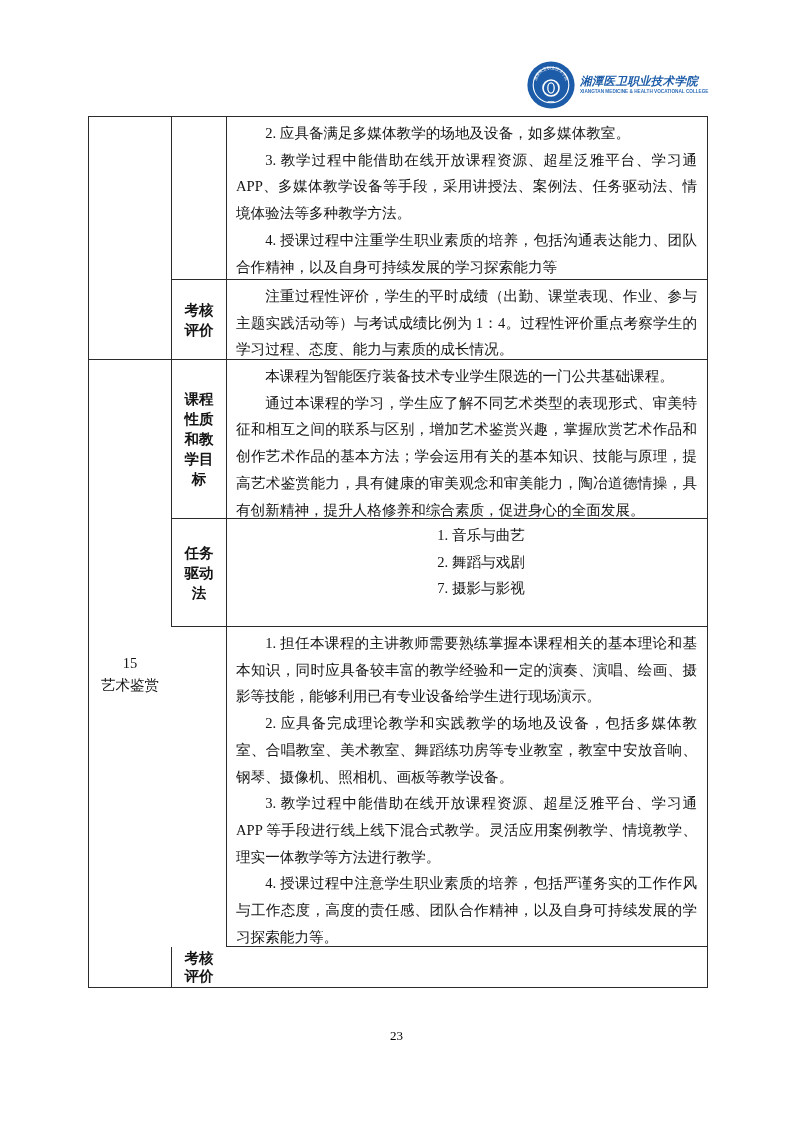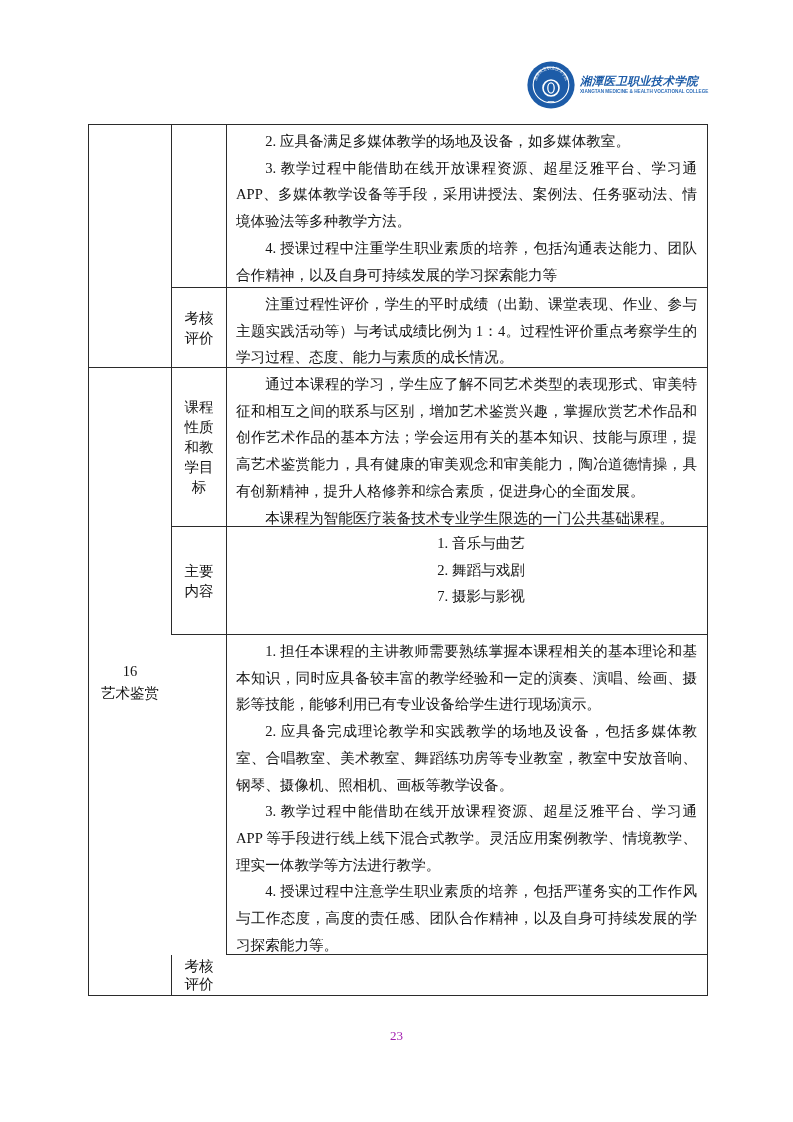--- a/index.html
+++ b/index.html
@@ -19,56 +19,56 @@
   }
   .brand-en-wrap{height:7px;overflow:visible;}
   .brand-en{
     font-family:"Liberation Sans","DejaVu Sans",sans-serif;
     font-size:8.5px;font-weight:bold;color:#2e6db8;white-space:nowrap;
     transform:scale(.55);transform-origin:0 0;line-height:9px;
   }
 
   
   .course-table{
-    position:absolute;left:88px;top:124px;width:620px;box-sizing:border-box;
+    position:absolute;left:88px;top:116px;width:620px;box-sizing:border-box;
     border:1px solid #2b2b2b;
   }
   .section{display:grid;grid-template-columns:82px 55px 1fr;}
   .section.s0{grid-template-rows:163px 79px;}
   .section.s1{grid-template-rows:159px 108px 320px 40px;}
   .section + .section{border-top:1px solid #2b2b2b;}
   .gr1{grid-row:1;} .gr2{grid-row:2;} .gr3{grid-row:3;} .gr4{grid-row:4;}
 
   .cell{box-sizing:border-box;}
   .course-cell{
     grid-column:1;display:flex;flex-direction:column;align-items:center;justify-content:center;
     font-size:14.5px;line-height:22px;text-align:center;
   }
   .s0 .course-cell{grid-row:1 / 3;}
   .s1 .course-cell{grid-row:1 / 5;}
 
   .label-cell{
     grid-column:2;border-left:1px solid #2b2b2b;
-    display:flex;align-items:center;justify-content:center;overflow:hidden;
+    display:flex;align-items:center;justify-content:center;overflow:hidden;font-weight:bold;
   }
   .label-cell span{display:inline-block;width:2em;font-size:14.5px;line-height:20px;text-align:center;}
   .label-cell.tight span{line-height:18px;}
 
   .content-cell{
     grid-column:3;border-left:1px solid #2b2b2b;
     padding:3px 10px 0 9px;font-size:14.6px;line-height:26.7px;text-align:justify;
   }
   .content-cell p{margin:0;text-indent:2em;}
   .content-cell.list p{text-align:center;}
   .bb{border-bottom:1px solid #2b2b2b;}
 
   
   .page-number{
     position:absolute;left:0;right:0;top:1028px;text-align:center;
-    font-size:13px;color:#a21caf;
+    font-size:13px;color:#000000;
   }
 </style>
 </head>
 <body>
 
 <div class="page">
 
   <div class="header">
     <svg class="seal" width="48" height="48" viewBox="0 0 48 48" aria-hidden="true">
       <circle cx="24" cy="24" r="23.6" fill="#1d5ca8"></circle>
@@ -109,34 +109,34 @@
       <div class="cell label-cell gr2">
         <span>考核评价</span>
       </div>
       <div class="cell content-cell gr2">
         <p>注重过程性评价，学生的平时成绩（出勤、课堂表现、作业、参与主题实践活动等）与考试成绩比例为 1：4。过程性评价重点考察学生的学习过程、态度、能力与素质的成长情况。</p>
       </div>
     </div>
 
     <div class="section s1">
       <div class="cell course-cell">
-        <div>16</div>
+        <div>15</div>
         <div>艺术鉴赏</div>
       </div>
 
       <div class="cell label-cell gr1 bb">
         <span>课程性质和教学目标</span>
       </div>
       <div class="cell content-cell gr1 bb">
+        <p>本课程为智能医疗装备技术专业学生限选的一门公共基础课程。</p>
         <p>通过本课程的学习，学生应了解不同艺术类型的表现形式、审美特征和相互之间的联系与区别，增加艺术鉴赏兴趣，掌握欣赏艺术作品和创作艺术作品的基本方法；学会运用有关的基本知识、技能与原理，提高艺术鉴赏能力，具有健康的审美观念和审美能力，陶冶道德情操，具有创新精神，提升人格修养和综合素质，促进身心的全面发展。</p>
-        <p>本课程为智能医疗装备技术专业学生限选的一门公共基础课程。</p>
       </div>
 
       <div class="cell label-cell gr2 bb">
-        <span>主要内容</span>
+        <span>任务驱动法</span>
       </div>
       <div class="cell content-cell list gr2 bb">
         <p>1. 音乐与曲艺</p>
         <p>2. 舞蹈与戏剧</p>
         <p>7. 摄影与影视</p>
       </div>
 
       <div class="cell content-cell gr3 bb">
         <p>1. 担任本课程的主讲教师需要熟练掌握本课程相关的基本理论和基本知识，同时应具备较丰富的教学经验和一定的演奏、演唱、绘画、摄影等技能，能够利用已有专业设备给学生进行现场演示。</p>
         <p>2. 应具备完成理论教学和实践教学的场地及设备，包括多媒体教室、合唱教室、美术教室、舞蹈练功房等专业教室，教室中安放音响、钢琴、摄像机、照相机、画板等教学设备。</p>

